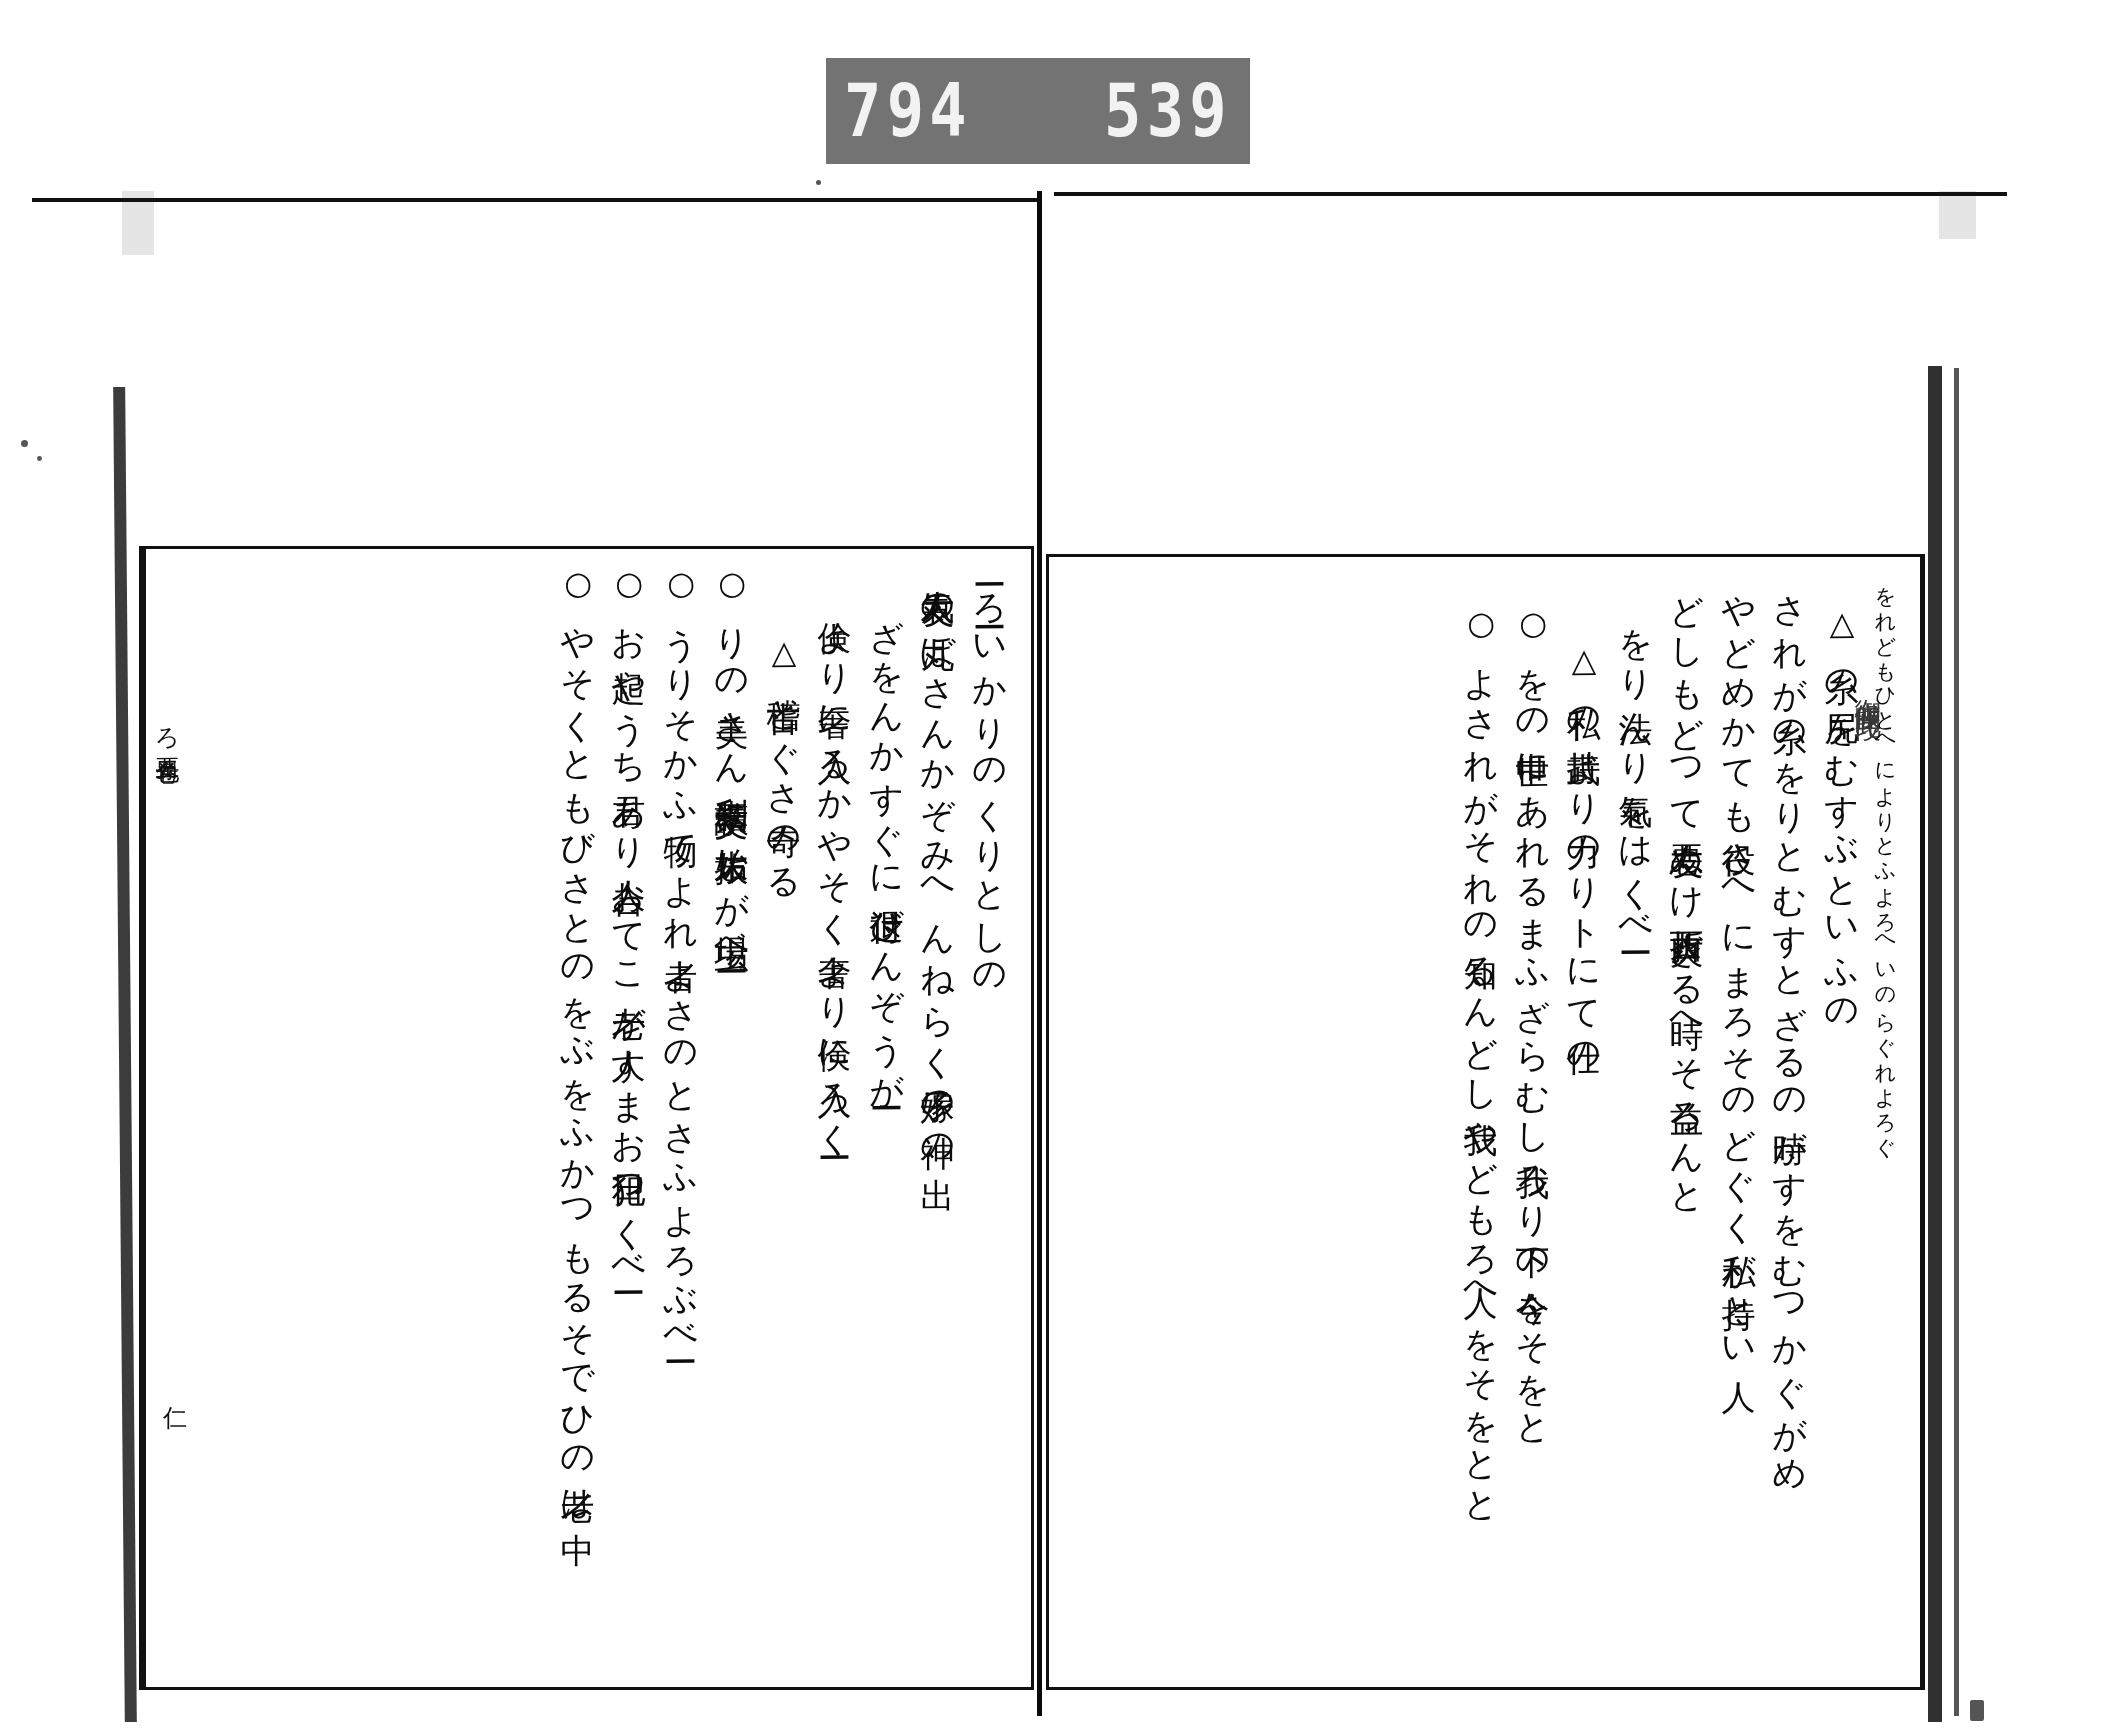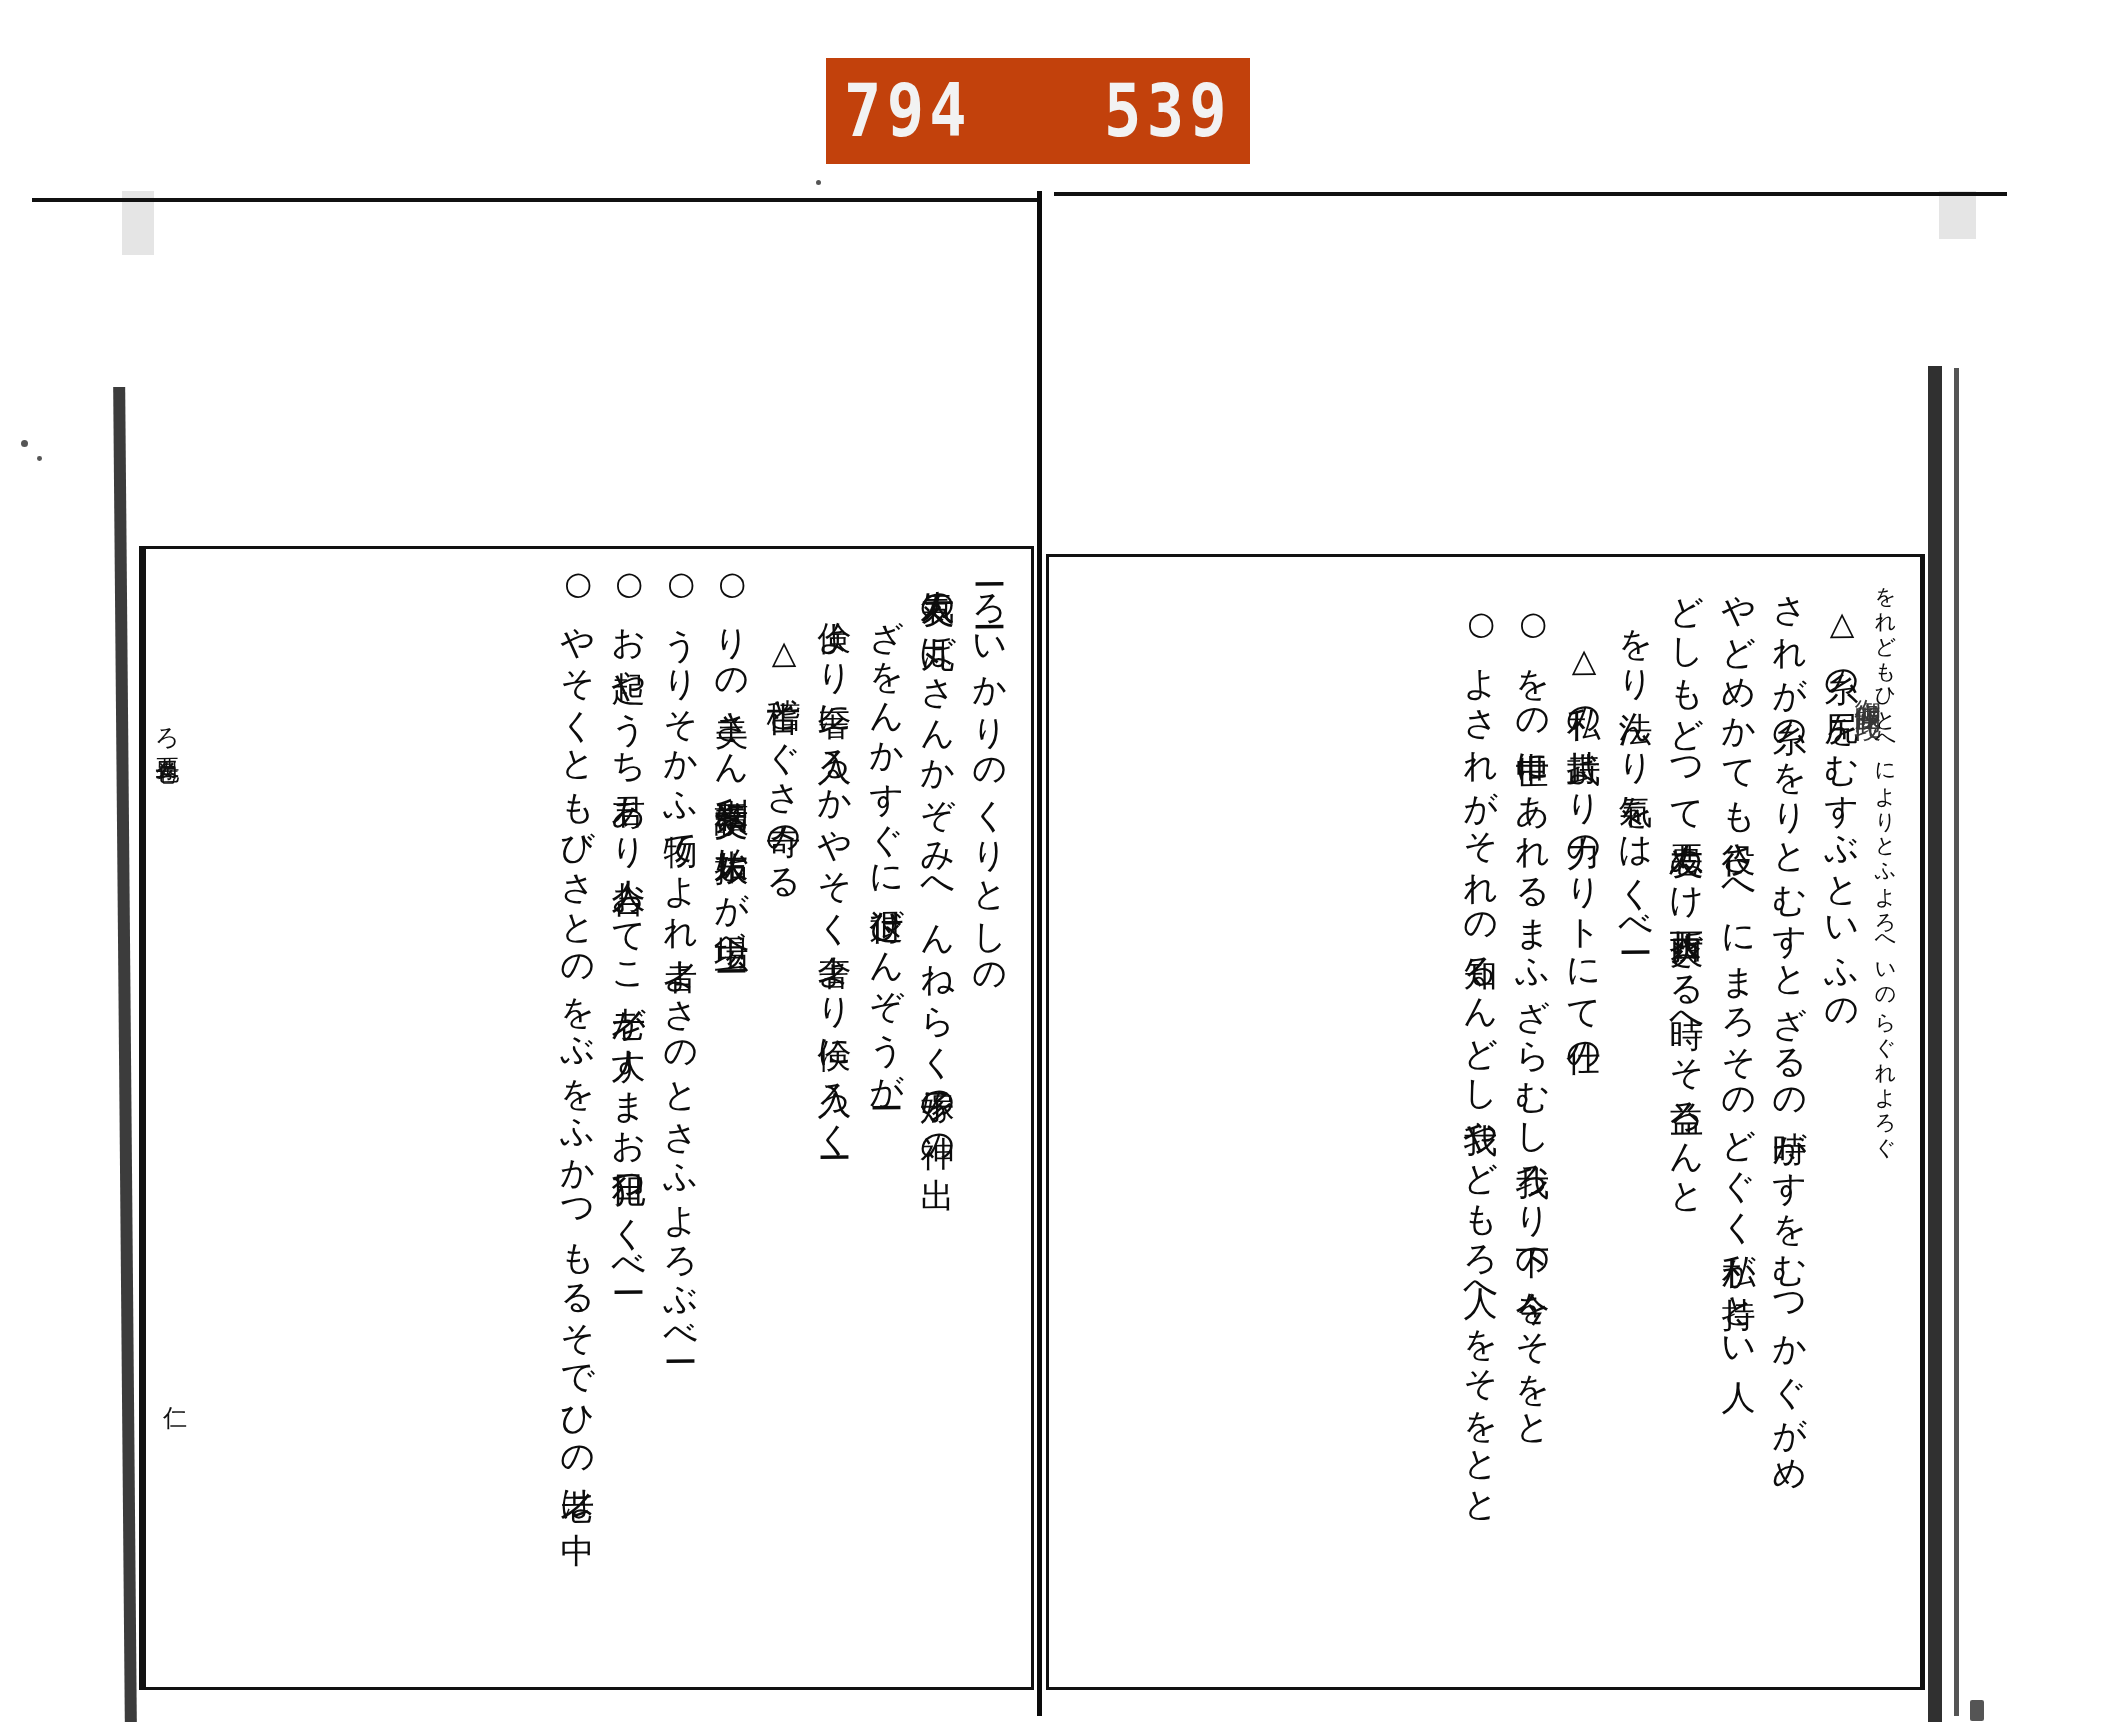--- a/index.html
+++ b/index.html
@@ -15,21 +15,21 @@
     font-family: "DejaVu Sans", sans-serif;
   }
 
   
   #film-strip {
     position: absolute;
     left: 826px;
     top: 58px;
     width: 424px;
     height: 106px;
-    background: #c2410c;
+    background: #737373;
     display: flex;
     align-items: center;
     justify-content: space-between;
     padding: 0 18px;
     box-sizing: border-box;
     letter-spacing: 5.3px;
   }
   .film-num {
     color: #f2f2f2;
     font-family: "DejaVu Sans Mono", monospace;

